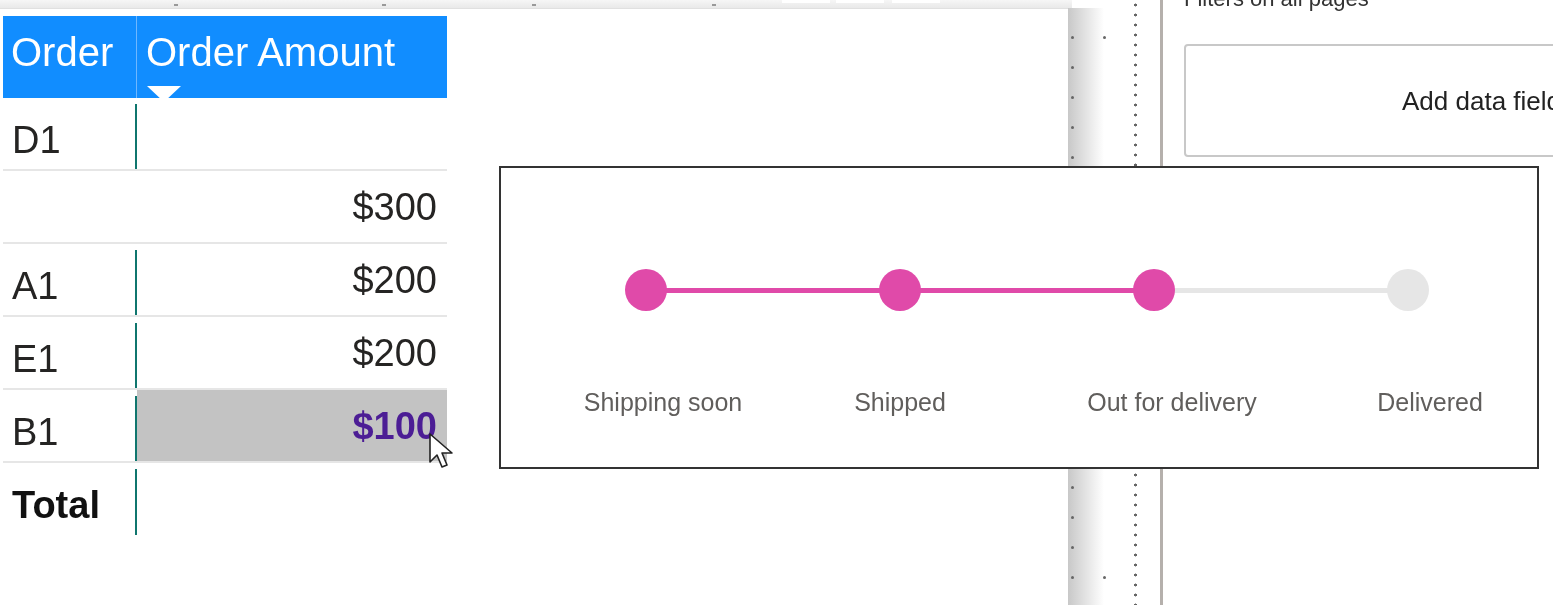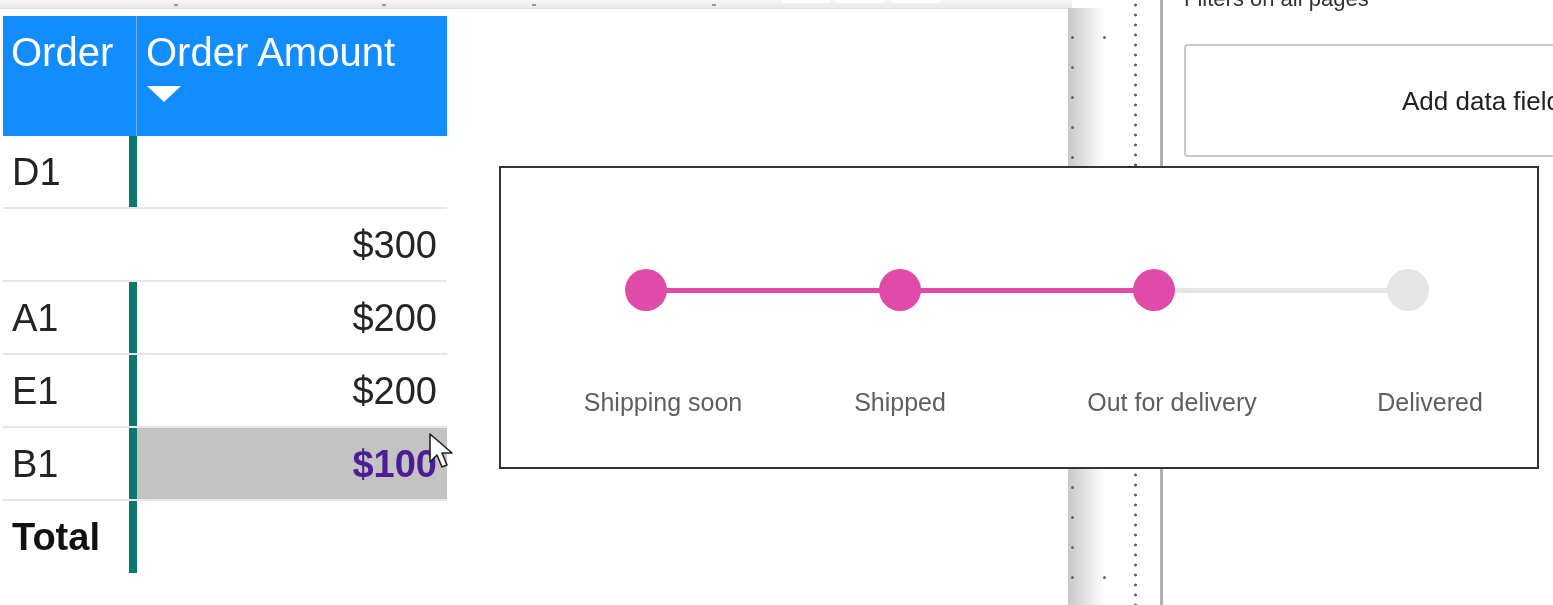--- a/index.html
+++ b/index.html
@@ -19,28 +19,28 @@
       background-size: 5px 10px; background-repeat: repeat-y; }
     .pane-divider { position: absolute; left: 1160px; top: 0; width: 3px; height: 605px; background: #b5b0ac; }
 
     
     .filters-title { position: absolute; left: 1184px; top: -14px; font-size: 22px; color: #333; white-space: nowrap; }
     .add-field-box { position: absolute; left: 1184px; top: 44px; width: 400px; height: 113px; border: 2px solid #c8c8c8; border-radius: 4px; background: #fff; }
     .add-field-box span { position: absolute; left: 216px; top: 40px; font-size: 26px; color: #222; white-space: nowrap; }
 
     
     .table { position: absolute; left: 3px; top: 16px; width: 444px; }
-    .thead { display: flex; height: 120px; background: #118dff; }
+    .thead { display: flex; height: 82px; background: #118dff; }
     .th { color: #fff; font-size: 40px; padding: 14px 8px 0 8px; position: relative; white-space: nowrap; }
     .th.c1 { width: 134px; border-right: 1px solid #6fb7ff; }
     .th.c2 { flex: 1; padding-left: 9px; }
     .sort-arrow { position: absolute; left: 10px; top: 70px; width: 0; height: 0; border-left: 17px solid transparent; border-right: 17px solid transparent; border-top: 16px solid #fff; }
     .row { display: flex; height: 73px; border-bottom: 2px solid #e6e6e6; }
     .cell { font-size: 38px; color: #252423; padding-top: 15px; white-space: nowrap; }
-    .cell.c1 { width: 134px; padding-left: 9px; border-right: 8px solid #0f766e; }
+    .cell.c1 { width: 134px; padding-left: 9px; border-right: 2px solid #0f766e; margin-top: 6px; }
     .cell.c2 { flex: 1; text-align: right; padding-right: 10px; }
     .row.selected .cell.c2 { background: #c3c3c3; color: #4c1d95; font-weight: bold; }
     .row.total { border-bottom: none; height: 72px; }
     .row.total .cell { font-weight: bold; color: #111; }
 
     .cursor { position: absolute; left: 428px; top: 432px; width: 28px; height: 40px; }
 
     
     .tracker { position: absolute; left: 499px; top: 166px; width: 1040px; height: 303px; border: 2px solid #333; background: #fff; }
     .track-line { position: absolute; height: 5px; top: 120px; }

